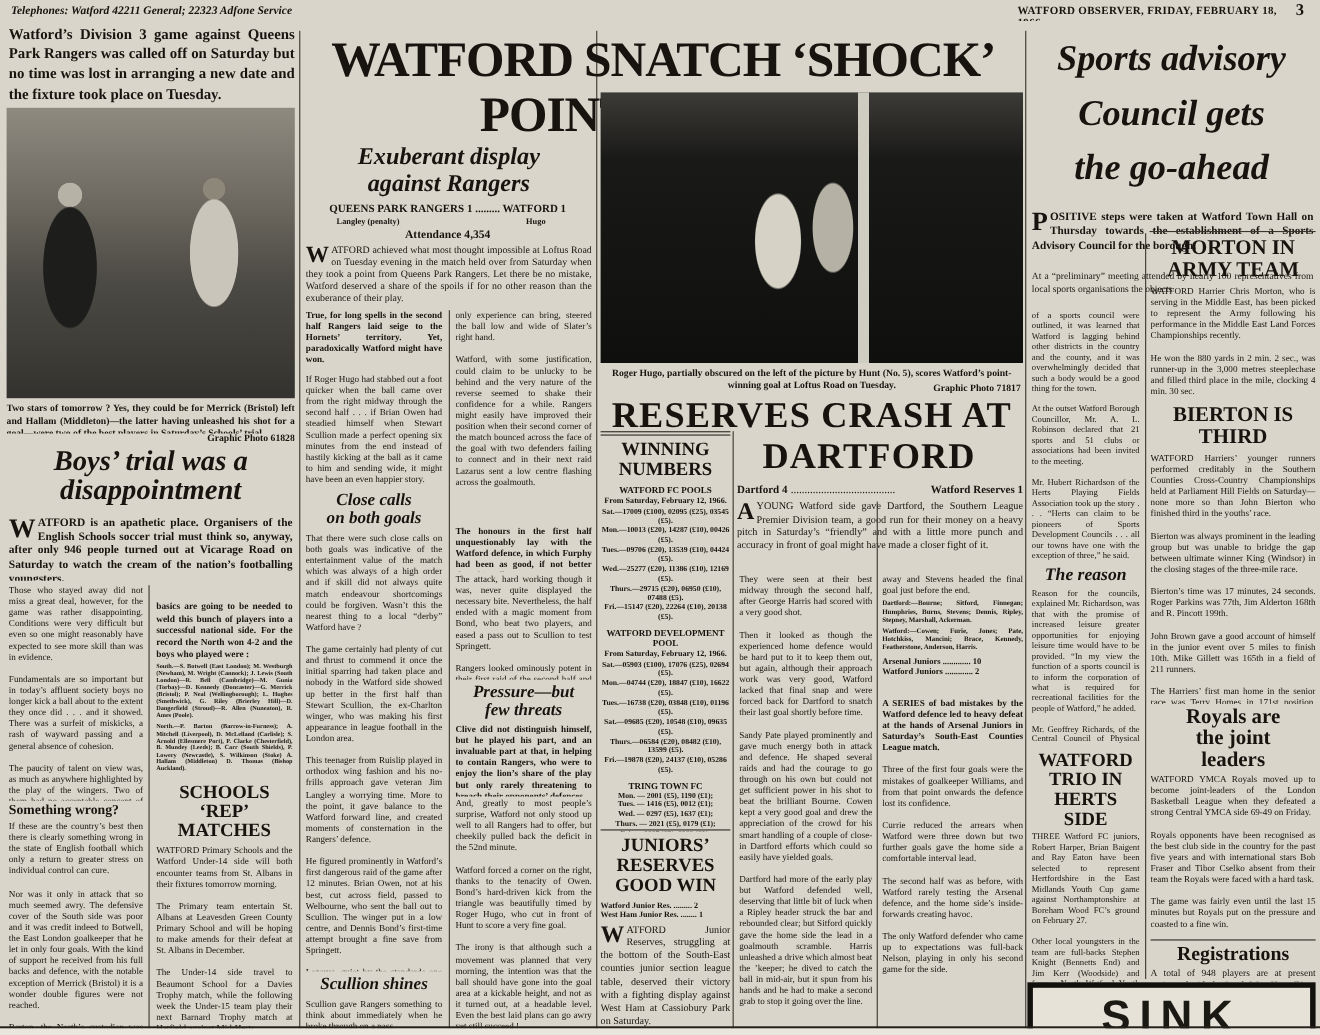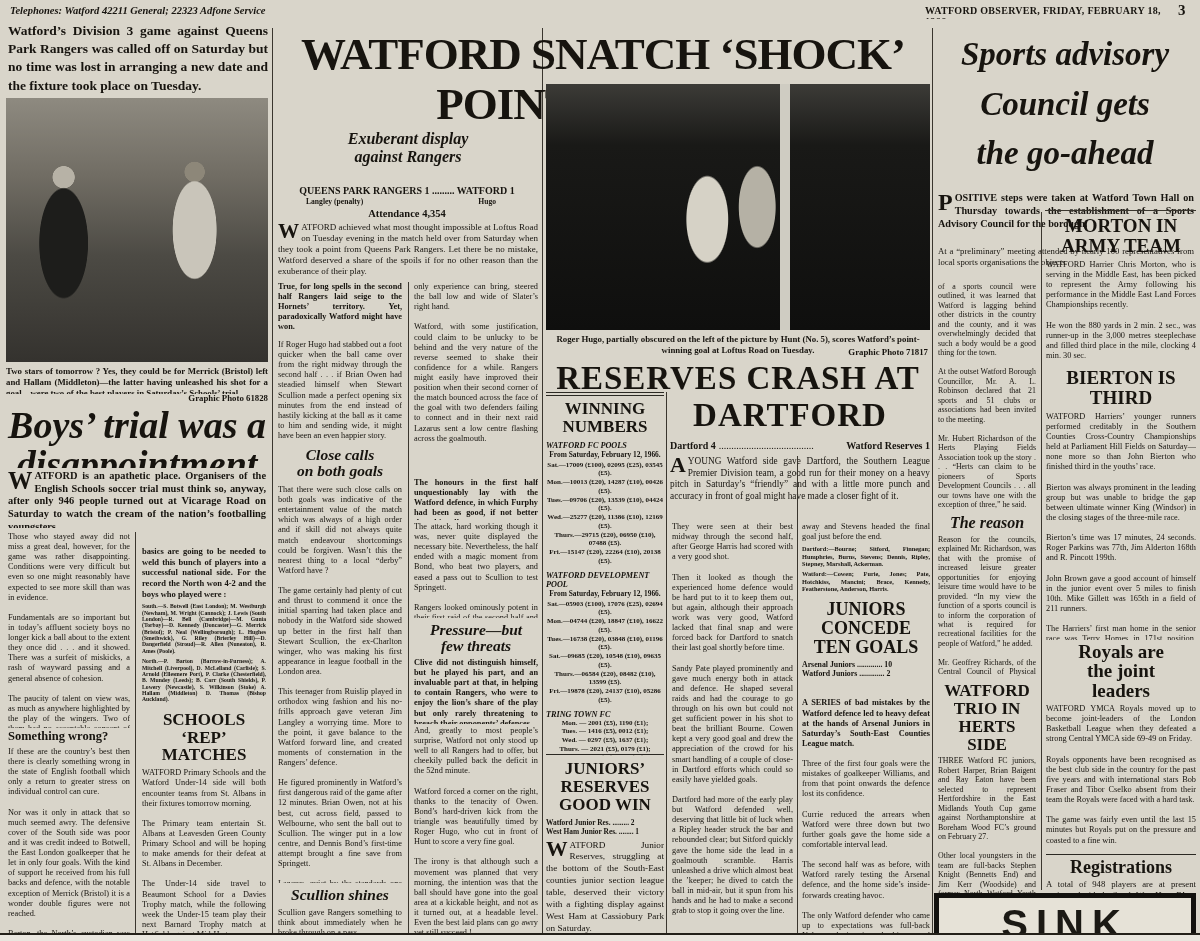--- a/index.html
+++ b/index.html
@@ -15,27 +15,27 @@
   .body8{font-size:8.3px;line-height:1.22;}
   .body85{font-size:8.7px;line-height:1.24;}
   .small6{font-size:6.3px;line-height:1.18;font-weight:bold;}
   .small55{font-size:5.7px;line-height:1.12;font-weight:bold;}
   .cap{font-size:8.8px;line-height:1.25;font-weight:bold;}
   .vrule{position:absolute;width:1px;background:#3a362e;}
   .hrule{position:absolute;height:1px;background:#3a362e;}
   .dropcap::first-letter{font-size:235%;font-weight:bold;float:left;line-height:.78;margin:1px 2px 0 0;}
   .hl-main{font-size:45px;font-weight:bold;letter-spacing:-1px;line-height:1;}
   .hl-res{font-size:33px;font-weight:bold;letter-spacing:1px;line-height:1;}
-  .hl-it-big{font-size:38px;font-weight:bold;font-style:italic;line-height:1.02;}
+  .hl-it-big{font-size:26px;font-weight:bold;font-style:italic;line-height:1.02;}
   .hl-sports{font-size:33px;font-weight:bold;font-style:italic;line-height:1.5;}
   .sub-it{font-weight:bold;font-style:italic;text-align:center;}
   .sub-sm{font-size:15.5px;line-height:1.05;}
   .boxhead{font-weight:bold;text-align:center;line-height:1.05;}
   .pool-line{font-size:7px;line-height:1.25;font-weight:bold;text-align:center;}
-  .pool-hd{font-size:8.2px;font-weight:bold;text-align:left;margin-top:5px;font-style:italic;}
+  .pool-hd{font-size:8.2px;font-weight:bold;text-align:center;margin-top:5px;}
   .pool-dt{font-size:7.4px;font-weight:bold;text-align:center;margin-bottom:2px;}
   .scoreline{display:flex;font-weight:bold;font-size:10px;}
   .scoreline .dots{flex:1;overflow:hidden;white-space:nowrap;font-weight:normal;margin:0 3px;}
   .photo1{background:
      radial-gradient(ellipse 40px 90px at 22% 55%, #1d1d1b 0 60%, transparent 62%),
      radial-gradient(ellipse 36px 80px at 72% 50%, #c9c5ba 0 60%, transparent 62%),
      radial-gradient(circle 12px at 22% 30%, #b7b2a6 0 90%, transparent 95%),
      radial-gradient(circle 11px at 72% 28%, #8d8779 0 90%, transparent 95%),
      linear-gradient(180deg,#8e8a80 0%,#706c63 30%,#4c4a44 60%,#34322e 100%);}
   .photo2{background:
@@ -104,21 +104,21 @@
 
 The Under-14 side travel to Beaumont School for a Davies Trophy match, while the following week the Under-15 team play their next Barnard Trophy match at Hatfield against Mid-Herts.
 
 Teams :</div>
 
   </div>
 
   <div class="abs c hl-main" style="left:276px;top:32px;width:654px;height:48px;">WATFORD SNATCH ‘SHOCK’</div>
   <div class="abs c hl-main" style="left:290px;top:82px;width:430px;height:46px;">POINT</div>
 
-  <div class="abs sub-it" style="left:282px;top:130px;width:252px;height:52px;font-size:16px;line-height:1.12;">
+  <div class="abs sub-it" style="left:282px;top:130px;width:252px;height:52px;font-size:22px;line-height:1.12;">
     <span>Exuberant display</span><br>
     <span>against Rangers</span>
   </div>
 
   <div class="abs b c" style="left:278px;top:185px;width:258px;height:12px;font-size:10px;">QUEENS PARK RANGERS 1 ......... WATFORD 1</div>
   <div class="abs b" style="left:278px;top:197px;width:258px;height:10px;font-size:7.6px;display:flex;justify-content:space-between;">
     <span style="margin-left:28px;">Langley (penalty)</span>
     <span style="margin-right:40px;">Hugo</span>
   </div>
   <div class="abs b c" style="left:278px;top:208px;width:258px;height:12px;font-size:10.5px;">Attendance 4,354</div>
@@ -236,25 +236,20 @@
 Then it looked as though the experienced home defence would be hard put to it to keep them out, but again, although their approach work was very good, Watford lacked that final snap and were forced back for Dartford to snatch their last goal shortly before time.
 
 Sandy Pate played prominently and gave much energy both in attack and defence. He shaped several raids and had the courage to go through on his own but could not get sufficient power in his shot to beat the brilliant Bourne. Cowen kept a very good goal and drew the appreciation of the crowd for his smart handling of a couple of close-in Dartford efforts which could so easily have yielded goals.
 
 Dartford had more of the early play but Watford defended well, deserving that little bit of luck when a Ripley header struck the bar and rebounded clear; but Sitford quickly gave the home side the lead in a goalmouth scramble. Harris unleashed a drive which almost beat the ’keeper; he dived to catch the ball in mid-air, but it spun from his hands and he had to make a second grab to stop it going over the line.</div>
 
   <div class="abs" style="left:802px;top:522px;width:128px;height:413px;">
     <div class="j" style="font-size:8.3px;line-height:1.22;">away and Stevens headed the final goal just before the end.</div>
     <div class="small6 j" style="margin-top:3px;">Dartford:—Bourne; Sitford, Finnegan; Humphries, Burns, Stevens; Dennis, Ripley, Stepney, Marshall, Ackerman.</div>
     <div class="small6 j" style="margin-top:3px;">Watford:—Cowen; Furie, Jones; Pate, Hotchkiss, Mancini; Brace, Kennedy, Featherstone, Anderson, Harris.</div>
-    <div class="boxhead" style="font-size:18px;margin-top:7px;">
-      <span>JUNIORS</span><br>
-      <span>CONCEDE</span><br>
-      <span>TEN GOALS</span>
-    </div>
     <div class="b" style="font-size:7.8px;margin-top:4px;">Arsenal Juniors ............. 10</div>
     <div class="b" style="font-size:7.8px;">Watford Juniors ............. 2</div>
     <div class="j paras" style="font-size:8.3px;line-height:1.22;margin-top:20px;"><span class="b">A SERIES of bad mistakes by the Watford defence led to heavy defeat at the hands of Arsenal Juniors in Saturday’s South-East Counties League match.</span>
 
 <span>Three of the first four goals were the mistakes of goalkeeper Williams, and from that point onwards the defence lost its confidence.</span>
 
 <span>Currie reduced the arrears when Watford were three down but two further goals gave the home side a comfortable interval lead.</span>
 
 <span>The second half was as before, with Watford rarely testing the Arsenal defence, and the home side’s inside-forwards creating havoc.</span>
 

